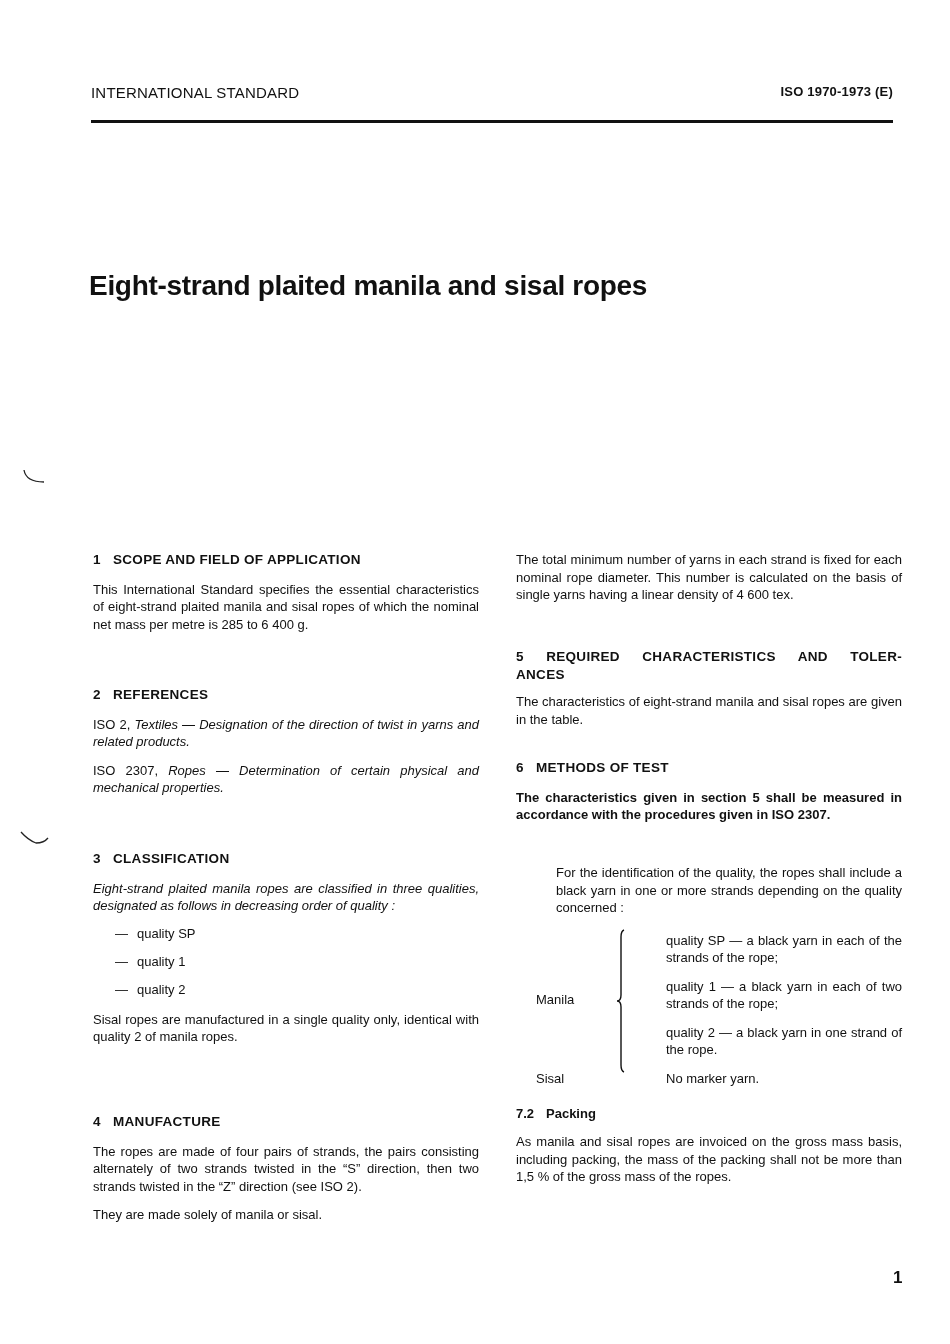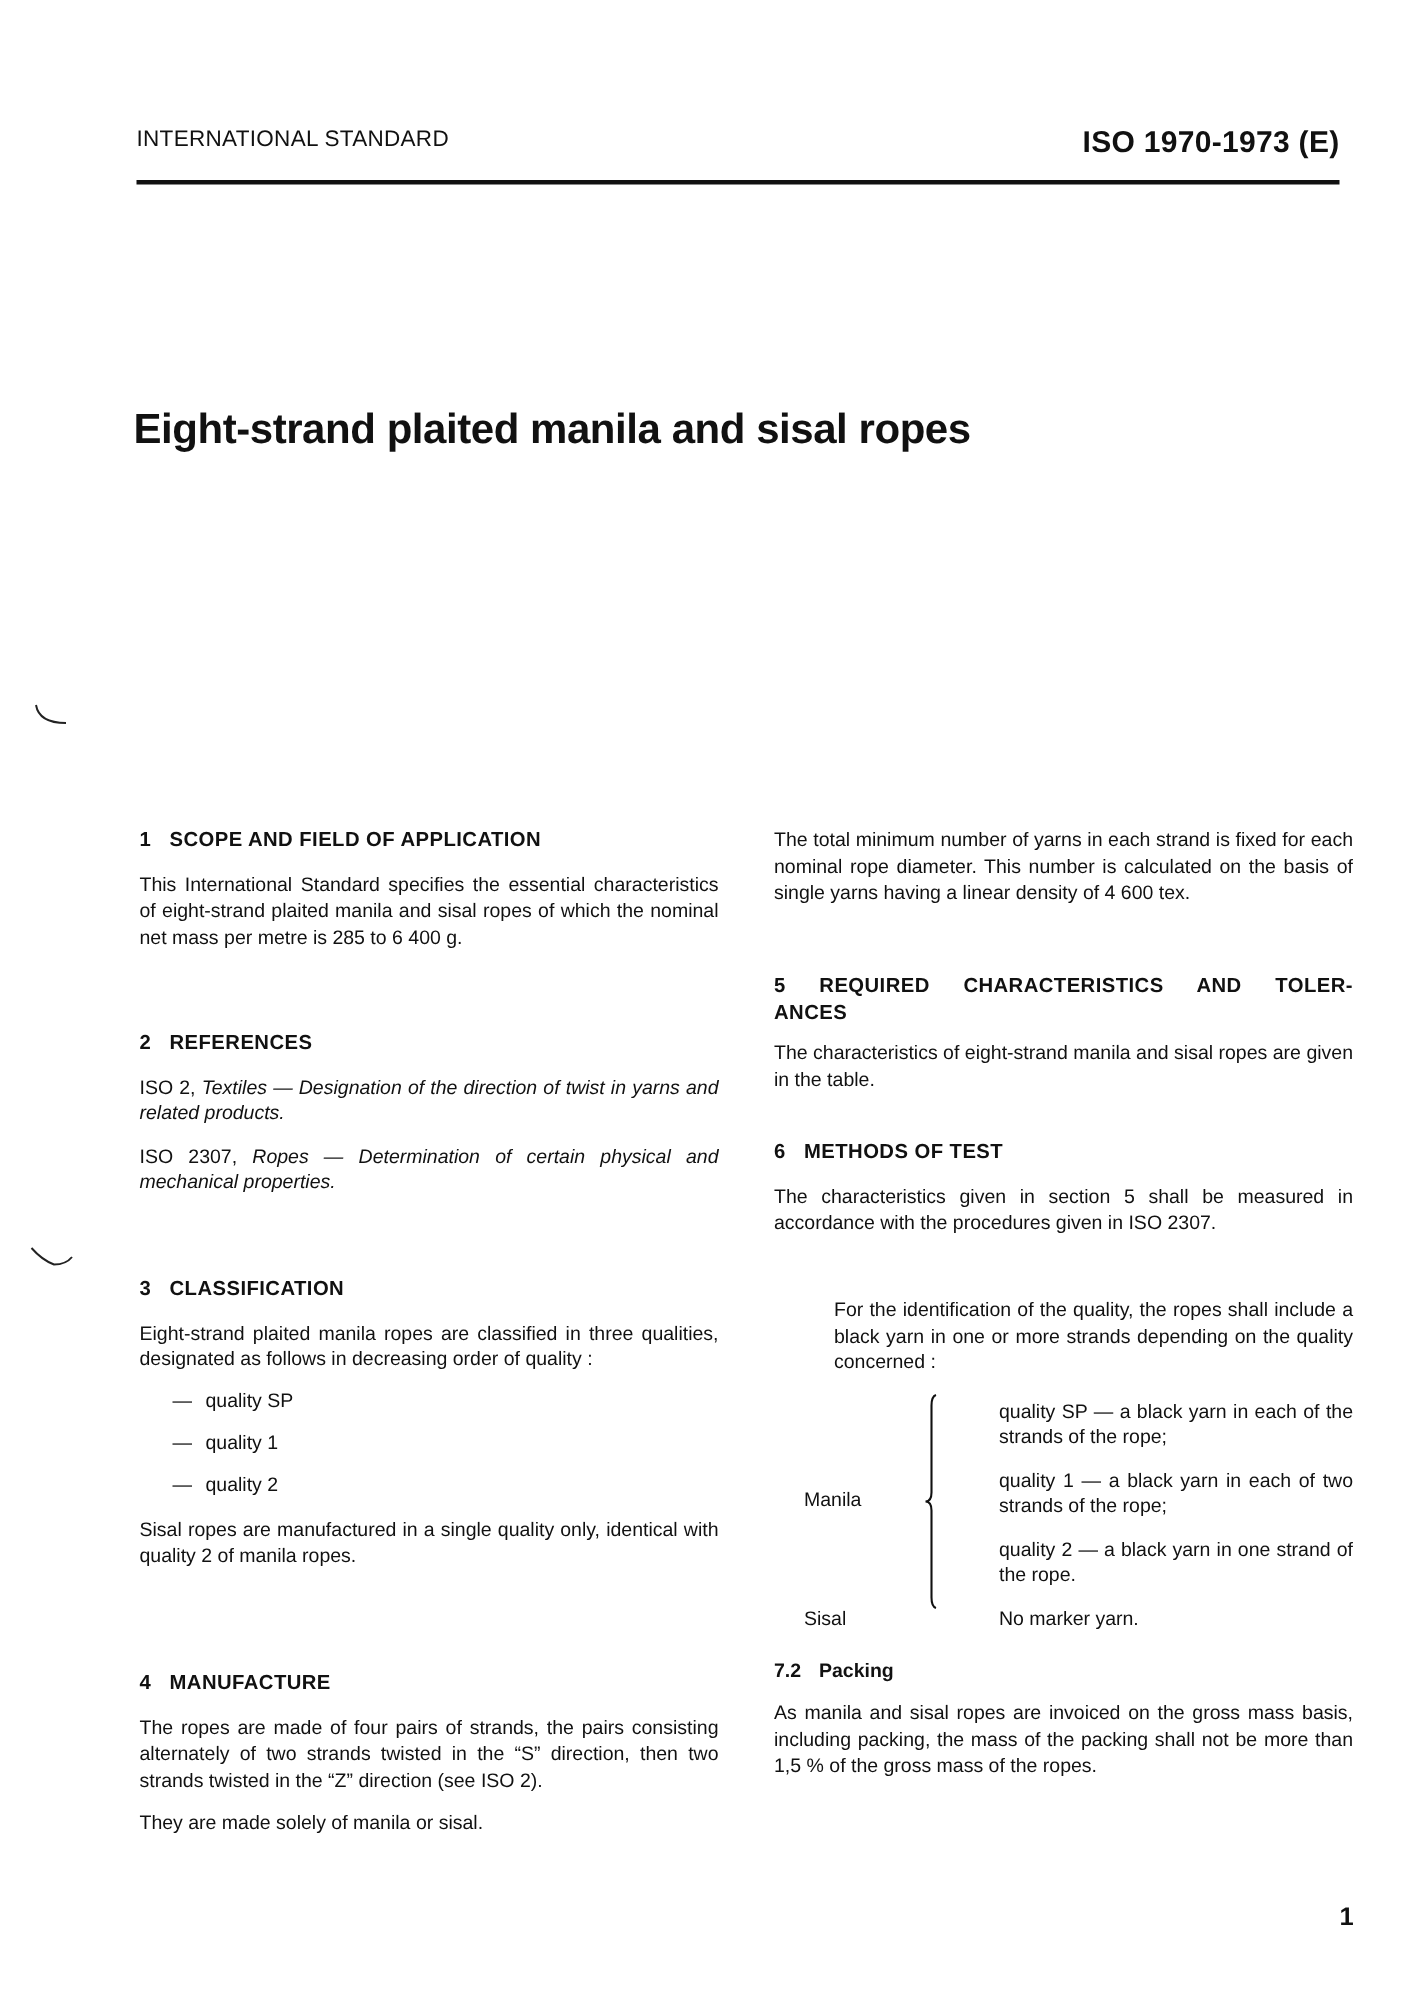--- a/index.html
+++ b/index.html
@@ -1,21 +1,21 @@
 <!DOCTYPE html>
 <html><head>
 <meta charset="utf-8">
 <style>
   html, body { margin: 0; padding: 0; background: #ffffff; }
   body {
     width: 950px; height: 1344px; position: relative; overflow: hidden;
     font-family: "Liberation Sans", "DejaVu Sans", sans-serif; color: #111;
   }
   .hdr-left { position: absolute; left: 91px; top: 84px; font-size: 15px; font-weight: normal; letter-spacing: 0.2px; }
-  .hdr-right { position: absolute; right: 57px; top: 84px; font-size: 20px; font-weight: bold; letter-spacing: 0.2px; }
+  .hdr-right { position: absolute; right: 57px; top: 84px; font-size: 13px; font-weight: bold; letter-spacing: 0.2px; }
   .hdr-rule { position: absolute; left: 91px; width: 802px; top: 120px; height: 3px; background: #111; }
   .title { position: absolute; left: 89px; top: 270px; font-size: 28px; font-weight: bold; letter-spacing: -0.3px; margin: 0; }
 
   .col { position: absolute; width: 386px; font-size: 13px; line-height: 17.5px; }
   .col-left { left: 93px; }
   .col-right { left: 516px; }
 
   .sec { position: absolute; left: 0; width: 386px; }
   .h { font-weight: bold; font-size: 13.5px; letter-spacing: 0.3px; margin: 0; }
   .h .num { display: inline-block; width: 20px; }
@@ -76,21 +76,21 @@
     <p class="p-gap">
       <span>ISO 2307,</span>
       <span class="em">Ropes — Determination of certain physical and mechanical properties.</span>
     </p>
   </div>
 
   <div class="sec" style="top:850px;">
     <h2 class="h">
       <span class="num">3</span><span>CLASSIFICATION</span>
     </h2>
-    <p style="margin-top:12px;">Eight-strand plaited manila ropes are classified in three qualities, designated as follows in decreasing order of quality :</p>
+    <p style="margin-top:12px;font-style:italic;">Eight-strand plaited manila ropes are classified in three qualities, designated as follows in decreasing order of quality :</p>
     <ul class="dash-list">
       <li><span class="dash">—</span><span class="txt">quality SP</span></li>
       <li><span class="dash">—</span><span class="txt">quality 1</span></li>
       <li><span class="dash">—</span><span class="txt">quality 2</span></li>
     </ul>
     <p style="margin-top:2px;">Sisal ropes are manufactured in a single quality only, identical with quality 2 of manila ropes.</p>
   </div>
 
   <div class="sec" style="top:1113px;">
     <h2 class="h">
@@ -113,21 +113,21 @@
       <span>REQUIRED CHARACTERISTICS AND TOLER-</span>
     </h2>
     <h2 class="h">ANCES</h2>
     <p style="margin-top:10px;">The characteristics of eight-strand manila and sisal ropes are given in the table.</p>
   </div>
 
   <div class="sec" style="top:759px;">
     <h2 class="h">
       <span class="num">6</span><span>METHODS OF TEST</span>
     </h2>
-    <p style="margin-top:12px;">The characteristics given in section 5 shall be measured in accordance with the procedures given in ISO 2307.</p>
+    <p style="margin-top:12px;font-weight:bold;">The characteristics given in section 5 shall be measured in accordance with the procedures given in ISO 2307.</p>
   </div>
 
   <div class="sec" style="top:853px;">
 
     <p style="margin-top:11px;margin-left:40px;">For the identification of the quality, the ropes shall include a black yarn in one or more strands depending on the quality concerned :</p>
 
     <div class="marking-tbl" style="margin-top:12px;">
       <span class="mk-label" style="left:20px; top:62px;">Manila</span>
       <svg class="mk-brace" viewBox="0 0 12 144" preserveAspectRatio="none">
         <path d="M8 1 Q5 2 5 8 L5 66 Q5 72 1 72 Q5 72 5 78 L5 136 Q5 142 8 143" stroke="#111" stroke-width="1.4" fill="none"></path>

